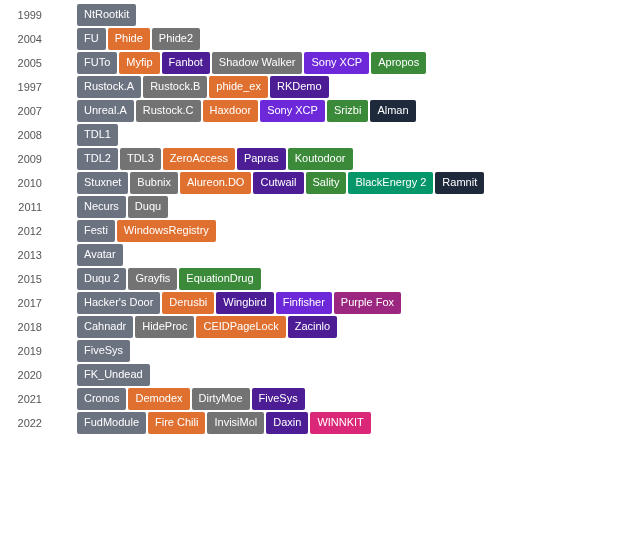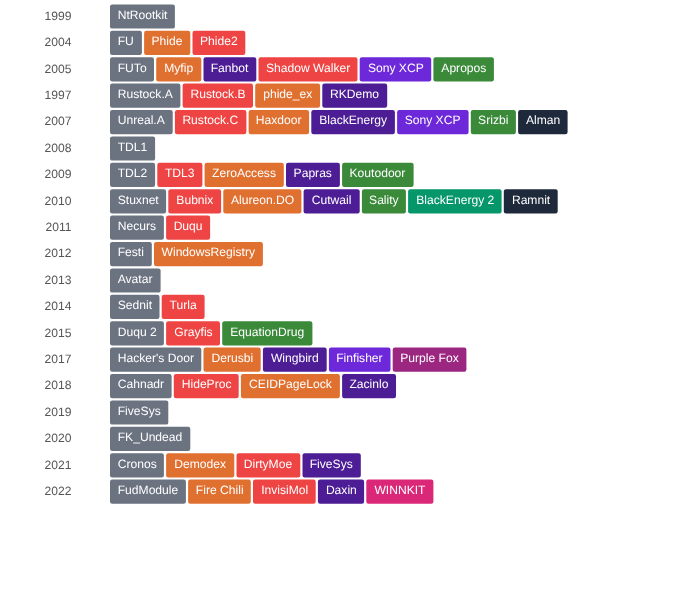--- a/index.html
+++ b/index.html
@@ -6,21 +6,20 @@
     body {
       font-family: Arial, sans-serif;
       background: #fff;
       width: 624px;
       height: 555px;
       overflow: hidden;
       font-size: 11px;
     }
     .timeline {
       padding: 4px 0;
-      margin-left: 23px;
     }
     .row {
       display: flex;
       align-items: center;
       margin-bottom: 2px;
       min-height: 22px;
     }
     .year-label {
       width: 48px;
       min-width: 48px;
@@ -42,21 +41,21 @@
       padding: 3px 7px;
       border-radius: 2px;
       color: #fff;
       font-size: 11px;
       font-weight: 500;
       white-space: nowrap;
       line-height: 1.4;
     }
     .c-gray    { background: #6b7280; }
     .c-orange  { background: #e07030; }
-    .c-teal    { background: #ef4444; }
+    .c-teal    { background: #737373; }
     .c-blue    { background: #4c1d95; }
     .c-purple  { background: #6d28d9; }
     .c-green   { background: #3a8a3a; }
     .c-dark    { background: #1e293b; }
     .c-magenta { background: #9b2780; }
     .c-pink    { background: #db2777; }
     .c-emerald { background: #059669; }
   </style>
 </head>
 <body>
@@ -95,21 +94,20 @@
         <span class="item c-orange">phide_ex</span>
         <span class="item c-blue">RKDemo</span>
       </div>
     </div>
     <div class="row">
       <div class="year-label">2007</div>
       <div class="items">
         <span class="item c-gray">Unreal.A</span>
         <span class="item c-teal">Rustock.C</span>
         <span class="item c-orange">Haxdoor</span>
-        <span class="item c-blue">BlackEnergy</span>
         <span class="item c-purple">Sony XCP</span>
         <span class="item c-green">Srizbi</span>
         <span class="item c-dark">Alman</span>
       </div>
     </div>
     <div class="row">
       <div class="year-label">2008</div>
       <div class="items">
         <span class="item c-gray">TDL1</span>
       </div>
@@ -150,27 +148,20 @@
         <span class="item c-orange">WindowsRegistry</span>
       </div>
     </div>
     <div class="row">
       <div class="year-label">2013</div>
       <div class="items">
         <span class="item c-gray">Avatar</span>
       </div>
     </div>
     <div class="row">
-      <div class="year-label">2014</div>
-      <div class="items">
-        <span class="item c-gray">Sednit</span>
-        <span class="item c-teal">Turla</span>
-      </div>
-    </div>
-    <div class="row">
       <div class="year-label">2015</div>
       <div class="items">
         <span class="item c-gray">Duqu 2</span>
         <span class="item c-teal">Grayfis</span>
         <span class="item c-green">EquationDrug</span>
       </div>
     </div>
     <div class="row">
       <div class="year-label">2017</div>
       <div class="items">

